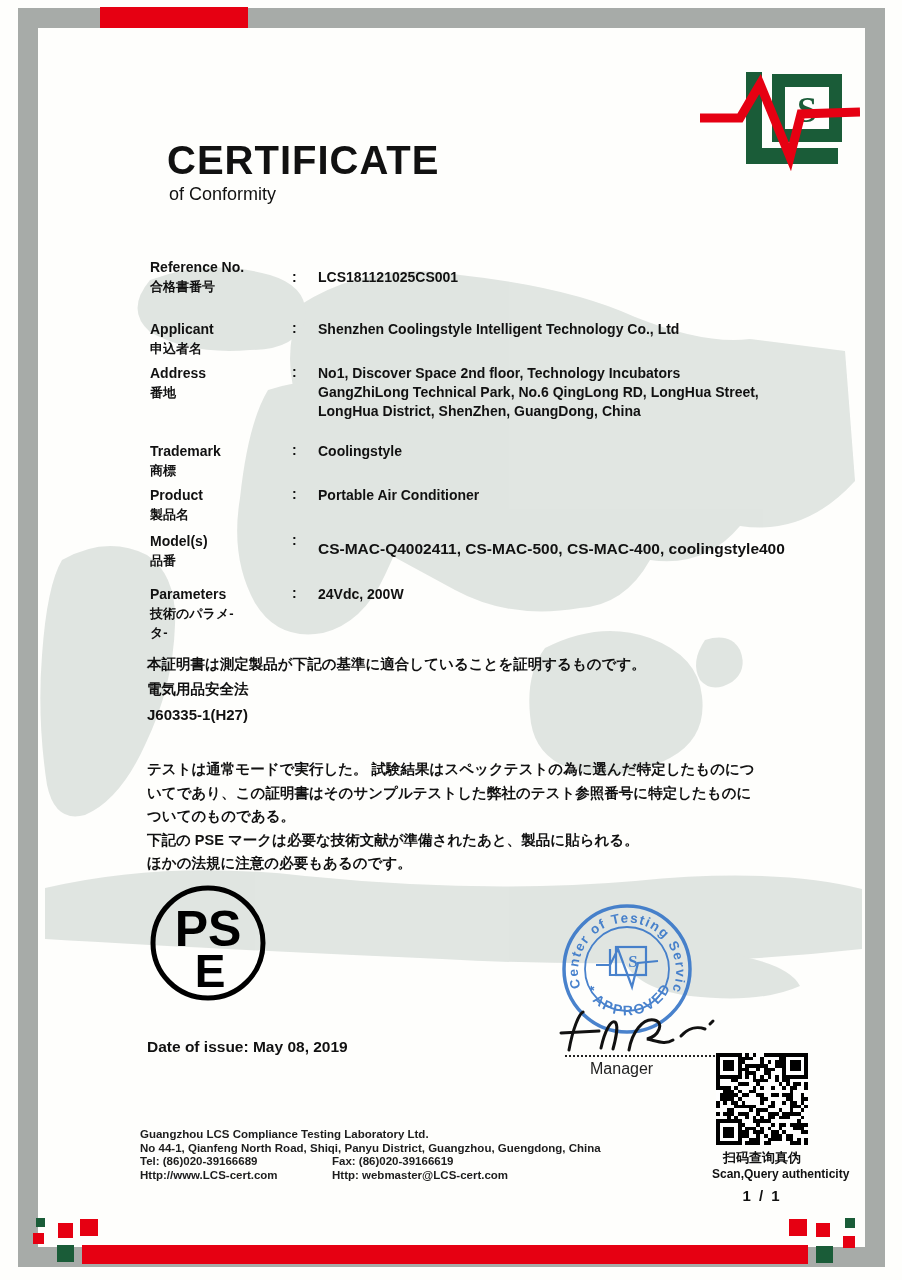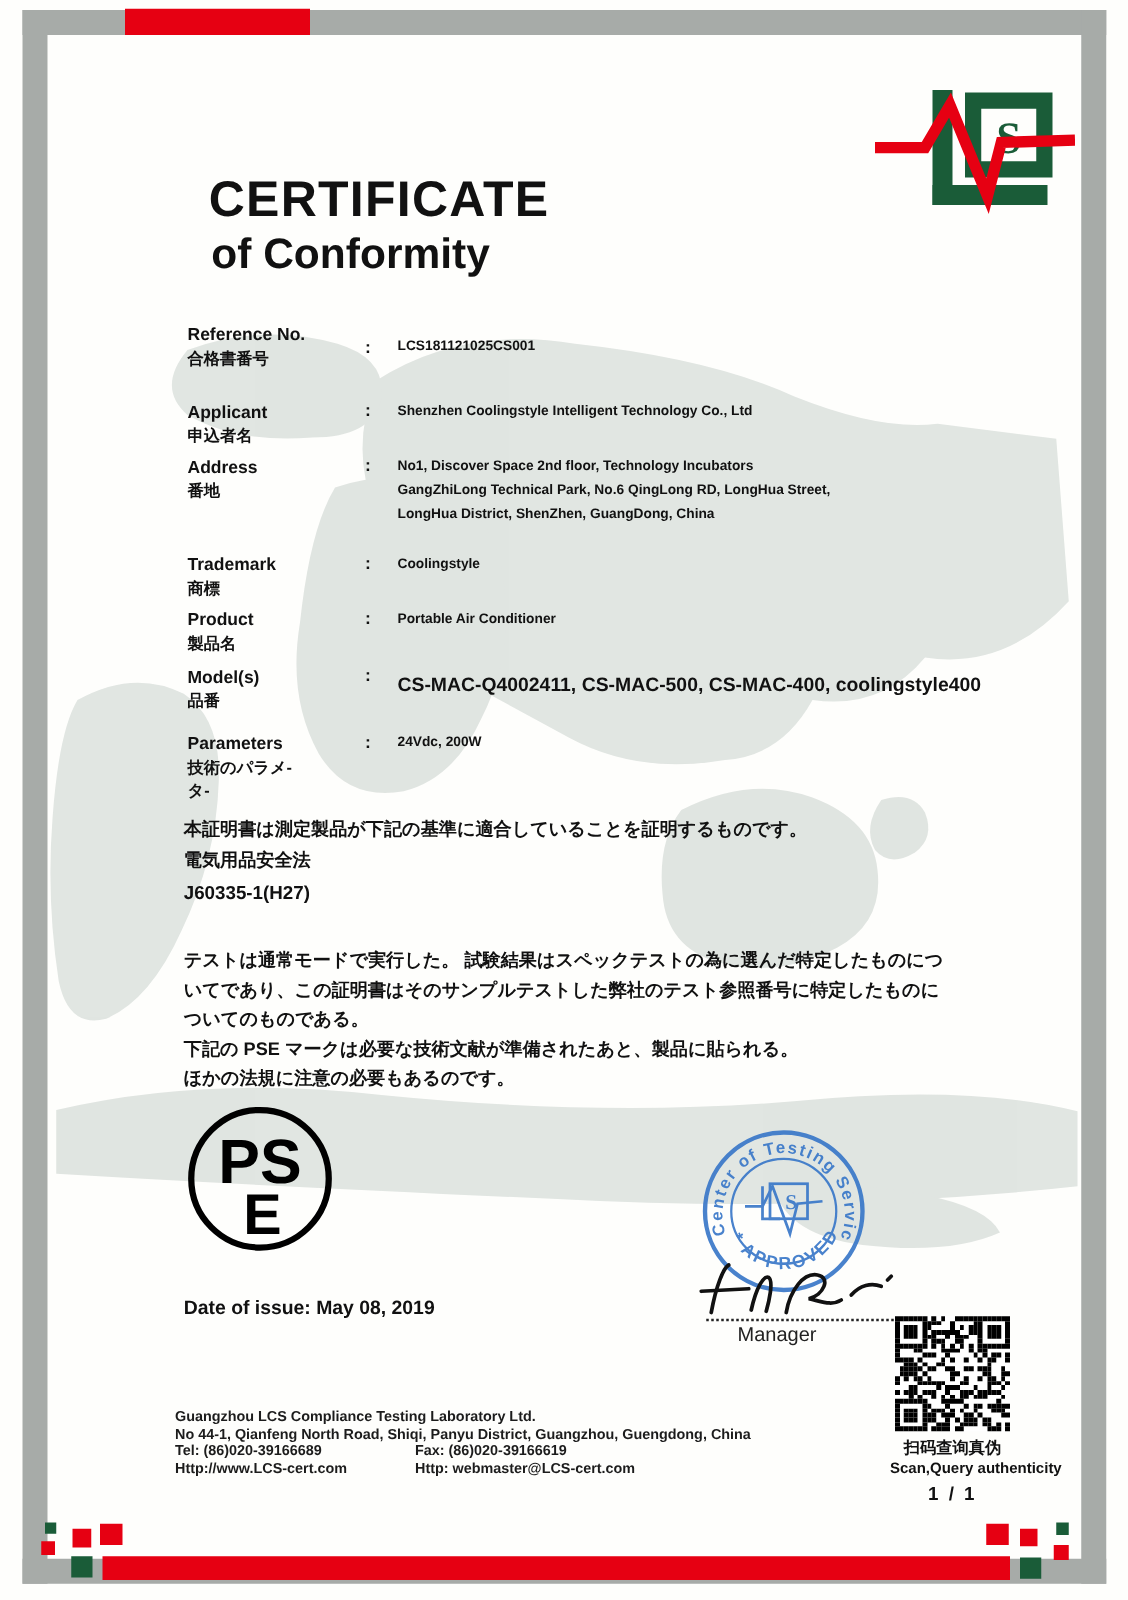--- a/index.html
+++ b/index.html
@@ -15,26 +15,26 @@
   .seg-red-bottom{position:absolute;left:82px;top:1245px;width:726px;height:19px;background:var(--red);}
   .sq{position:absolute;}
   .sq.red{background:var(--red);} .sq.green{background:var(--green);}
   
   .map{position:absolute;left:0;top:0;z-index:0;}
   
   .logo{position:absolute;left:700px;top:62px;z-index:2;}
   
   .content{position:absolute;inset:0;z-index:3;}
   .title1{position:absolute;left:167px;top:138px;font-size:40px;font-weight:bold;letter-spacing:1px;}
-  .title2{position:absolute;left:169px;top:184px;font-size:34px;font-weight:bold;}
+  .title2{position:absolute;left:169px;top:184px;font-size:18px;font-weight:normal;}
   .frow{position:absolute;display:flex;width:640px;}
   .flabel{width:142px;font-size:14px;font-weight:bold;line-height:19px;white-space:pre-line;}
   .flabel .jp{font-size:13px;}
   .fcolon{width:26px;font-size:14px;font-weight:bold;}
-  .fvalue{flex:1;font-size:11px;font-weight:bold;line-height:19px;white-space:pre-line;}
+  .fvalue{flex:1;font-size:14px;font-weight:bold;line-height:19px;white-space:pre-line;}
   .fvalue.big{font-size:15.5px;padding-top:7px;}
   .statement{position:absolute;left:147px;top:652px;width:640px;font-size:14.5px;font-weight:bold;line-height:25px;}
   .std{font-size:15px;}
   .std2{margin-top:8px;}
   .notes{position:absolute;left:147px;top:758px;width:650px;font-size:14.5px;font-weight:bold;line-height:23.5px;white-space:pre-line;}
   .pse{position:absolute;left:148px;top:884px;}
   .stamp{position:absolute;left:540px;top:885px;}
   .sig{position:absolute;left:555px;top:1000px;}
   .sig-line{position:absolute;left:10px;top:55px;width:150px;border-bottom:2px dotted #222;}
   .sig-role{position:absolute;left:35px;top:60px;font-size:16px;color:#222;}

